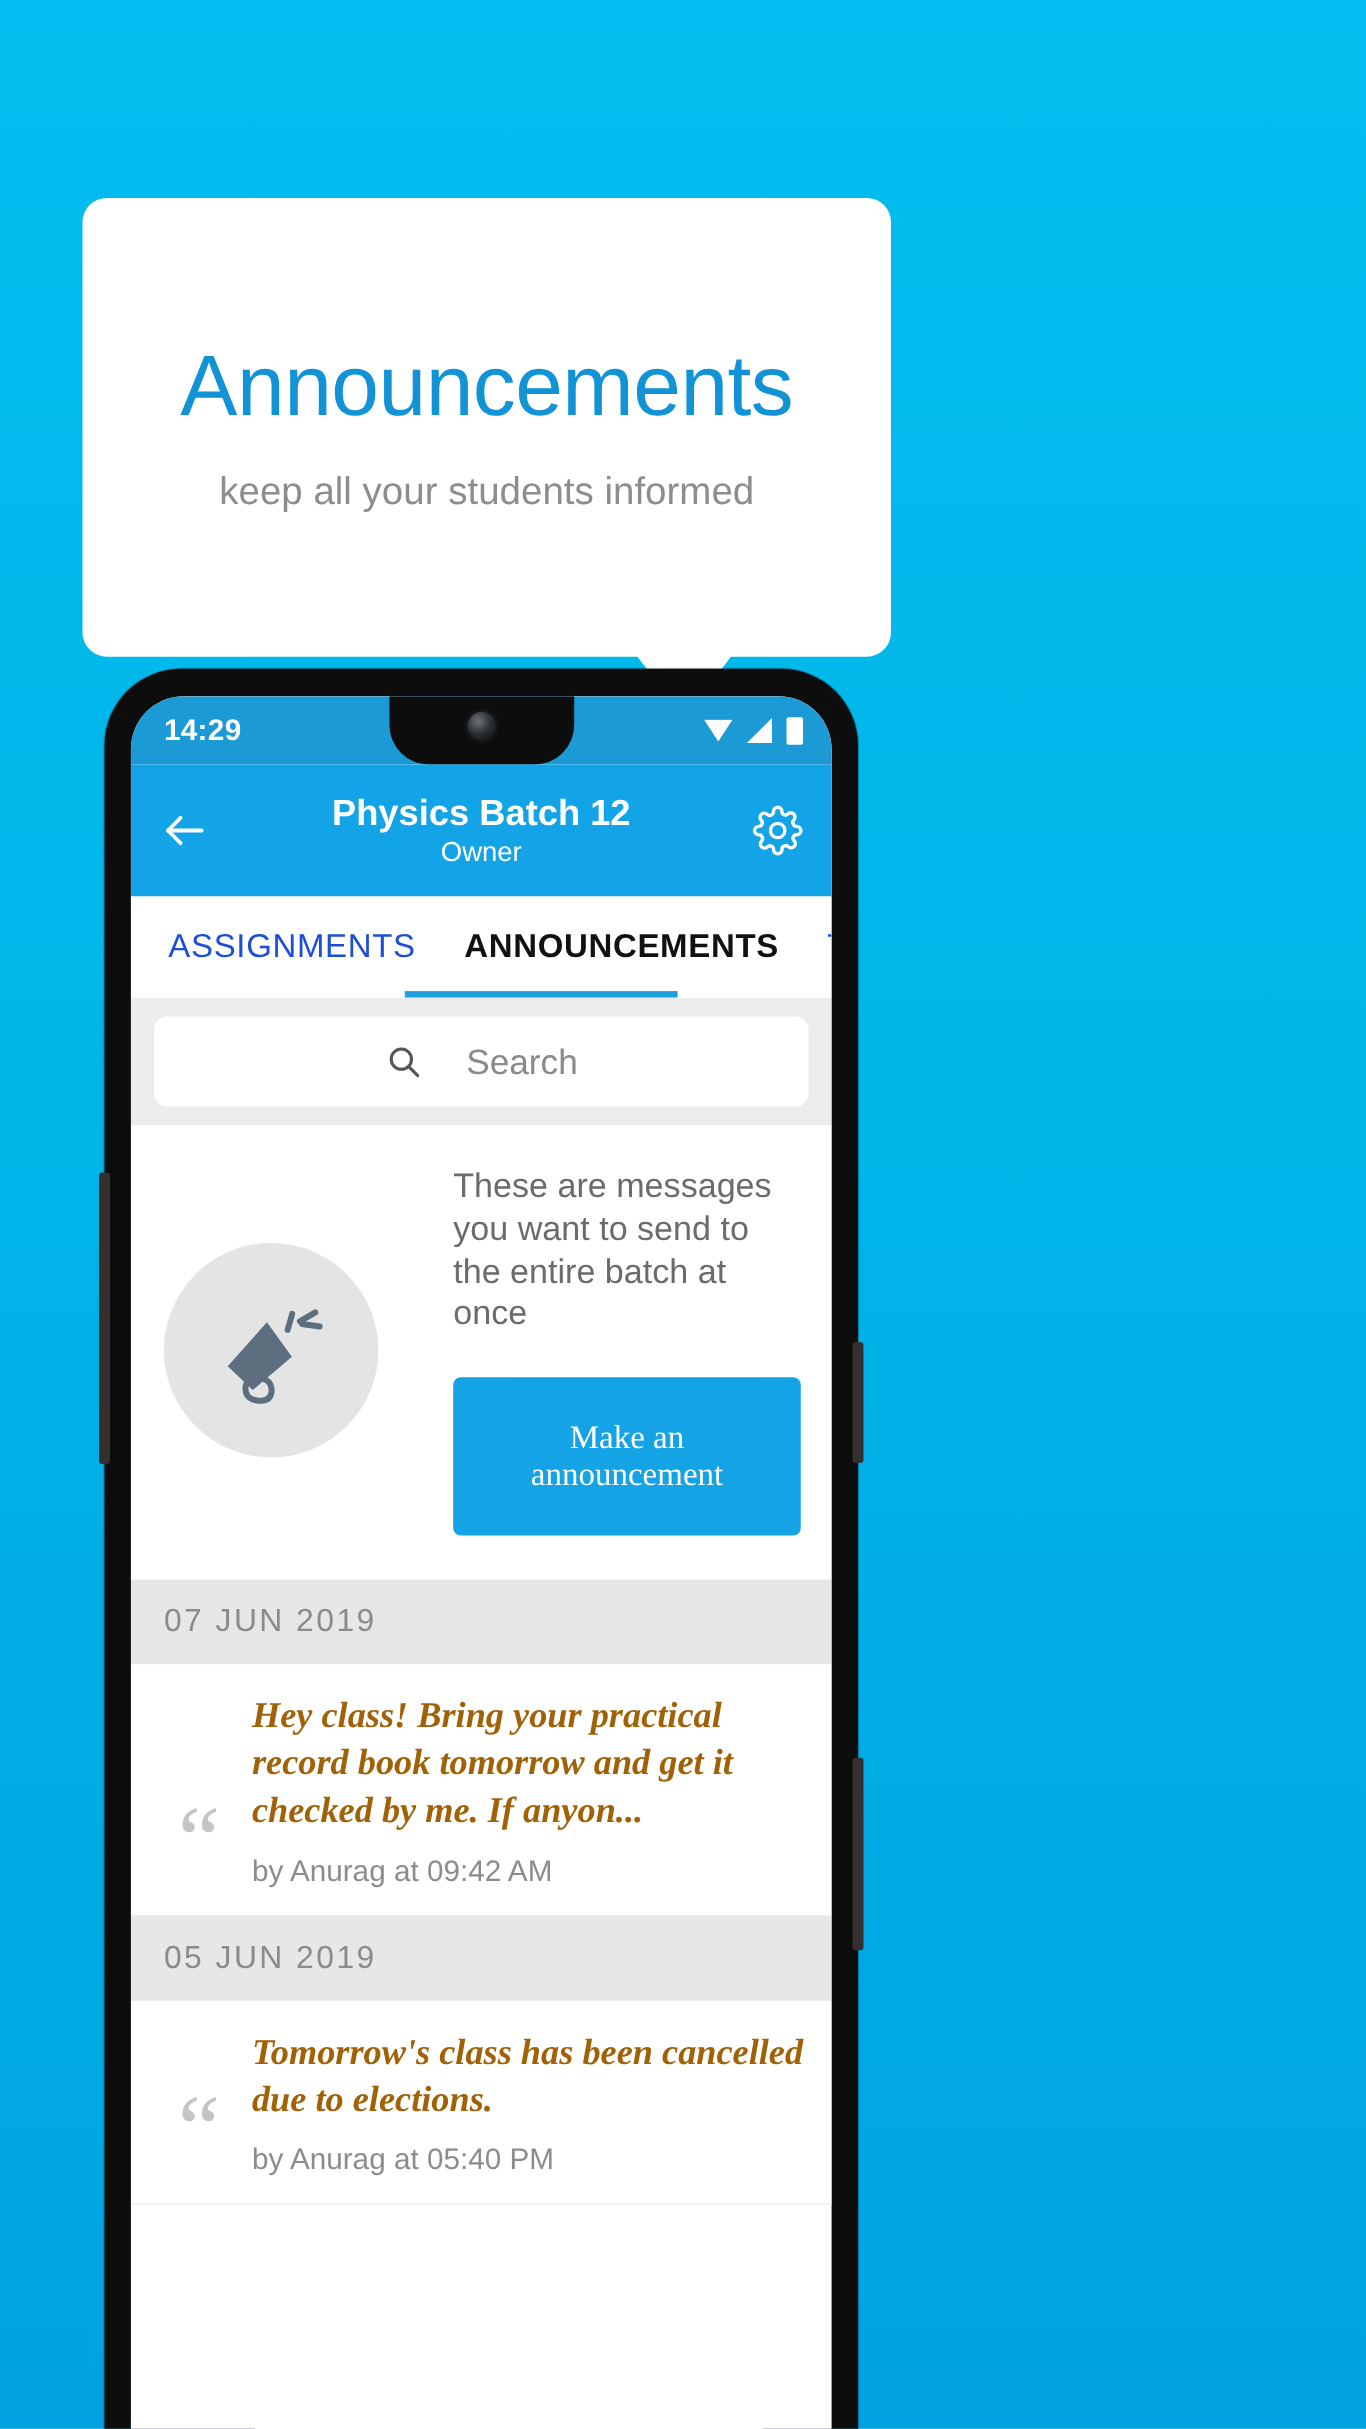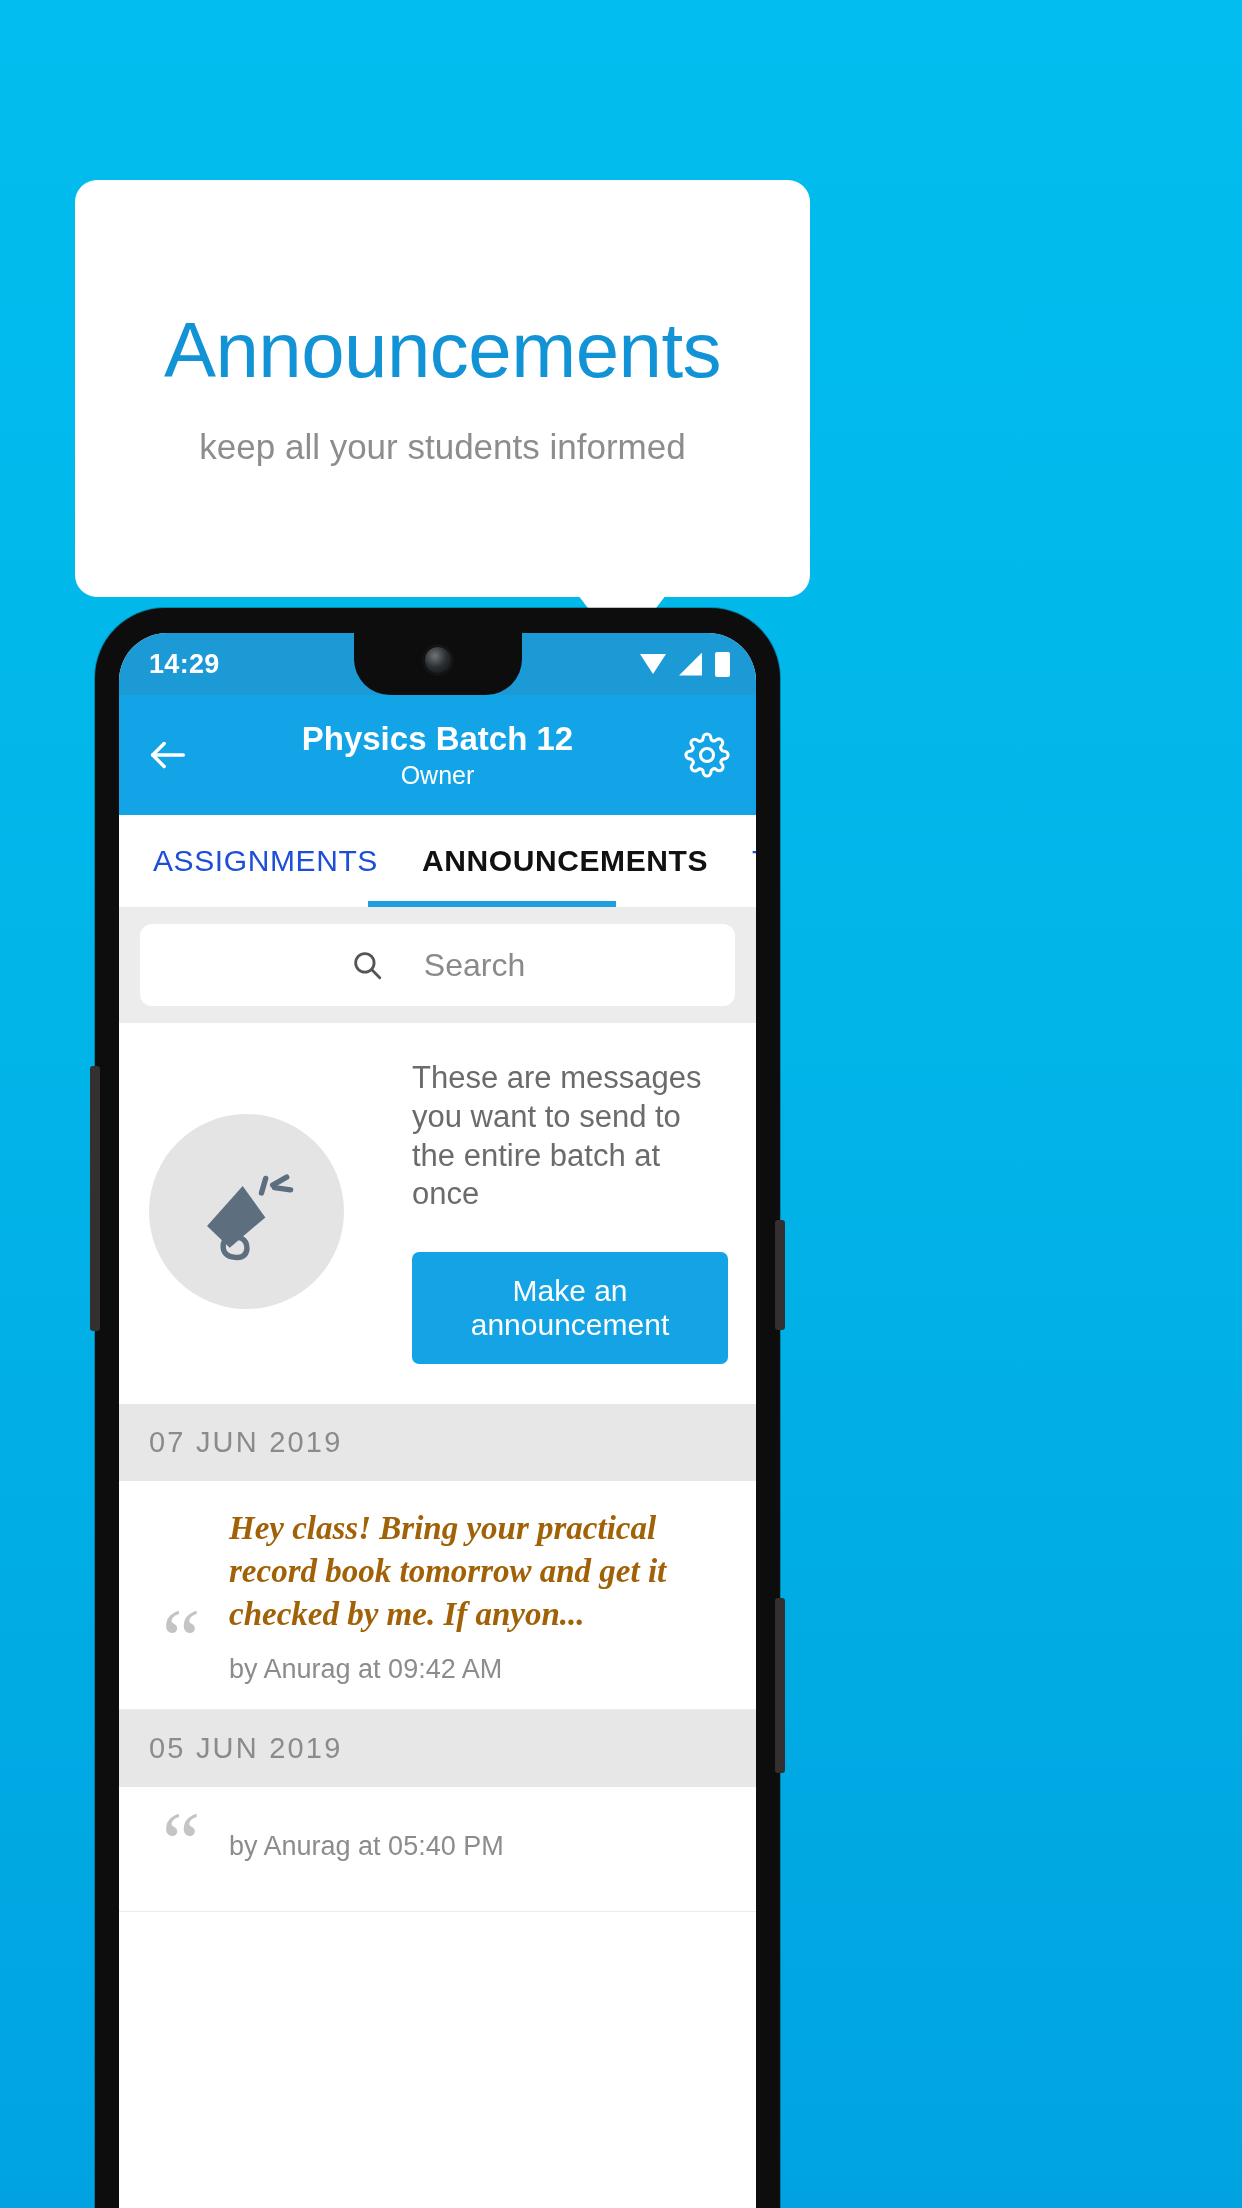--- a/index.html
+++ b/index.html
@@ -124,21 +124,21 @@
     padding:36px 28px 40px 30px; gap:28px;
   }
   .promo-circle{
     flex:0 0 auto; width:195px; height:195px; border-radius:50%;
     background:#e4e4e4; display:flex; align-items:center; justify-content:center;
   }
   .promo-right{ flex:1; display:flex; flex-direction:column;margin-left:40px; }
   .promo-text{ font-size:31px; line-height:1.25; color:#6b6b6b; margin-bottom:38px; }
   .promo-btn{
     align-self:flex-start; background:#14a4e6; color:#fff; border:0;
-    font-family:Liberation Sans, sans-serif; font-size:30px; padding:22px 27px; border-radius:7px;
+    font-family:Liberation Serif, serif; font-size:30px; padding:38px 27px; border-radius:7px;
     cursor:pointer;
   }
 
   
   .date-head{
     background:#e7e7e7; padding:22px 30px; font-size:29px;
     letter-spacing:2.2px; color:#8b8b8b;
   }
   .ann{
     background:#fff; display:flex; padding:26px 20px 24px 26px; gap:12px;
@@ -247,18 +247,19 @@
       <div class="ann-body">
         <div class="ann-text">Hey class! Bring your practical record book tomorrow and get it checked by me. If anyon...</div>
         <div class="ann-meta">by Anurag at 09:42 AM</div>
       </div>
     </div>
 
     <div class="date-head">05  JUN  2019</div>
     <div class="ann">
       <div class="quote-mark">“</div>
       <div class="ann-body">
+        <div class="ann-text">Tomorrow's class has been cancelled due to elections.</div>
         <div class="ann-meta">by Anurag at 05:40 PM</div>
       </div>
     </div>
 
   </div>
 </div>
 
 </body></html>

